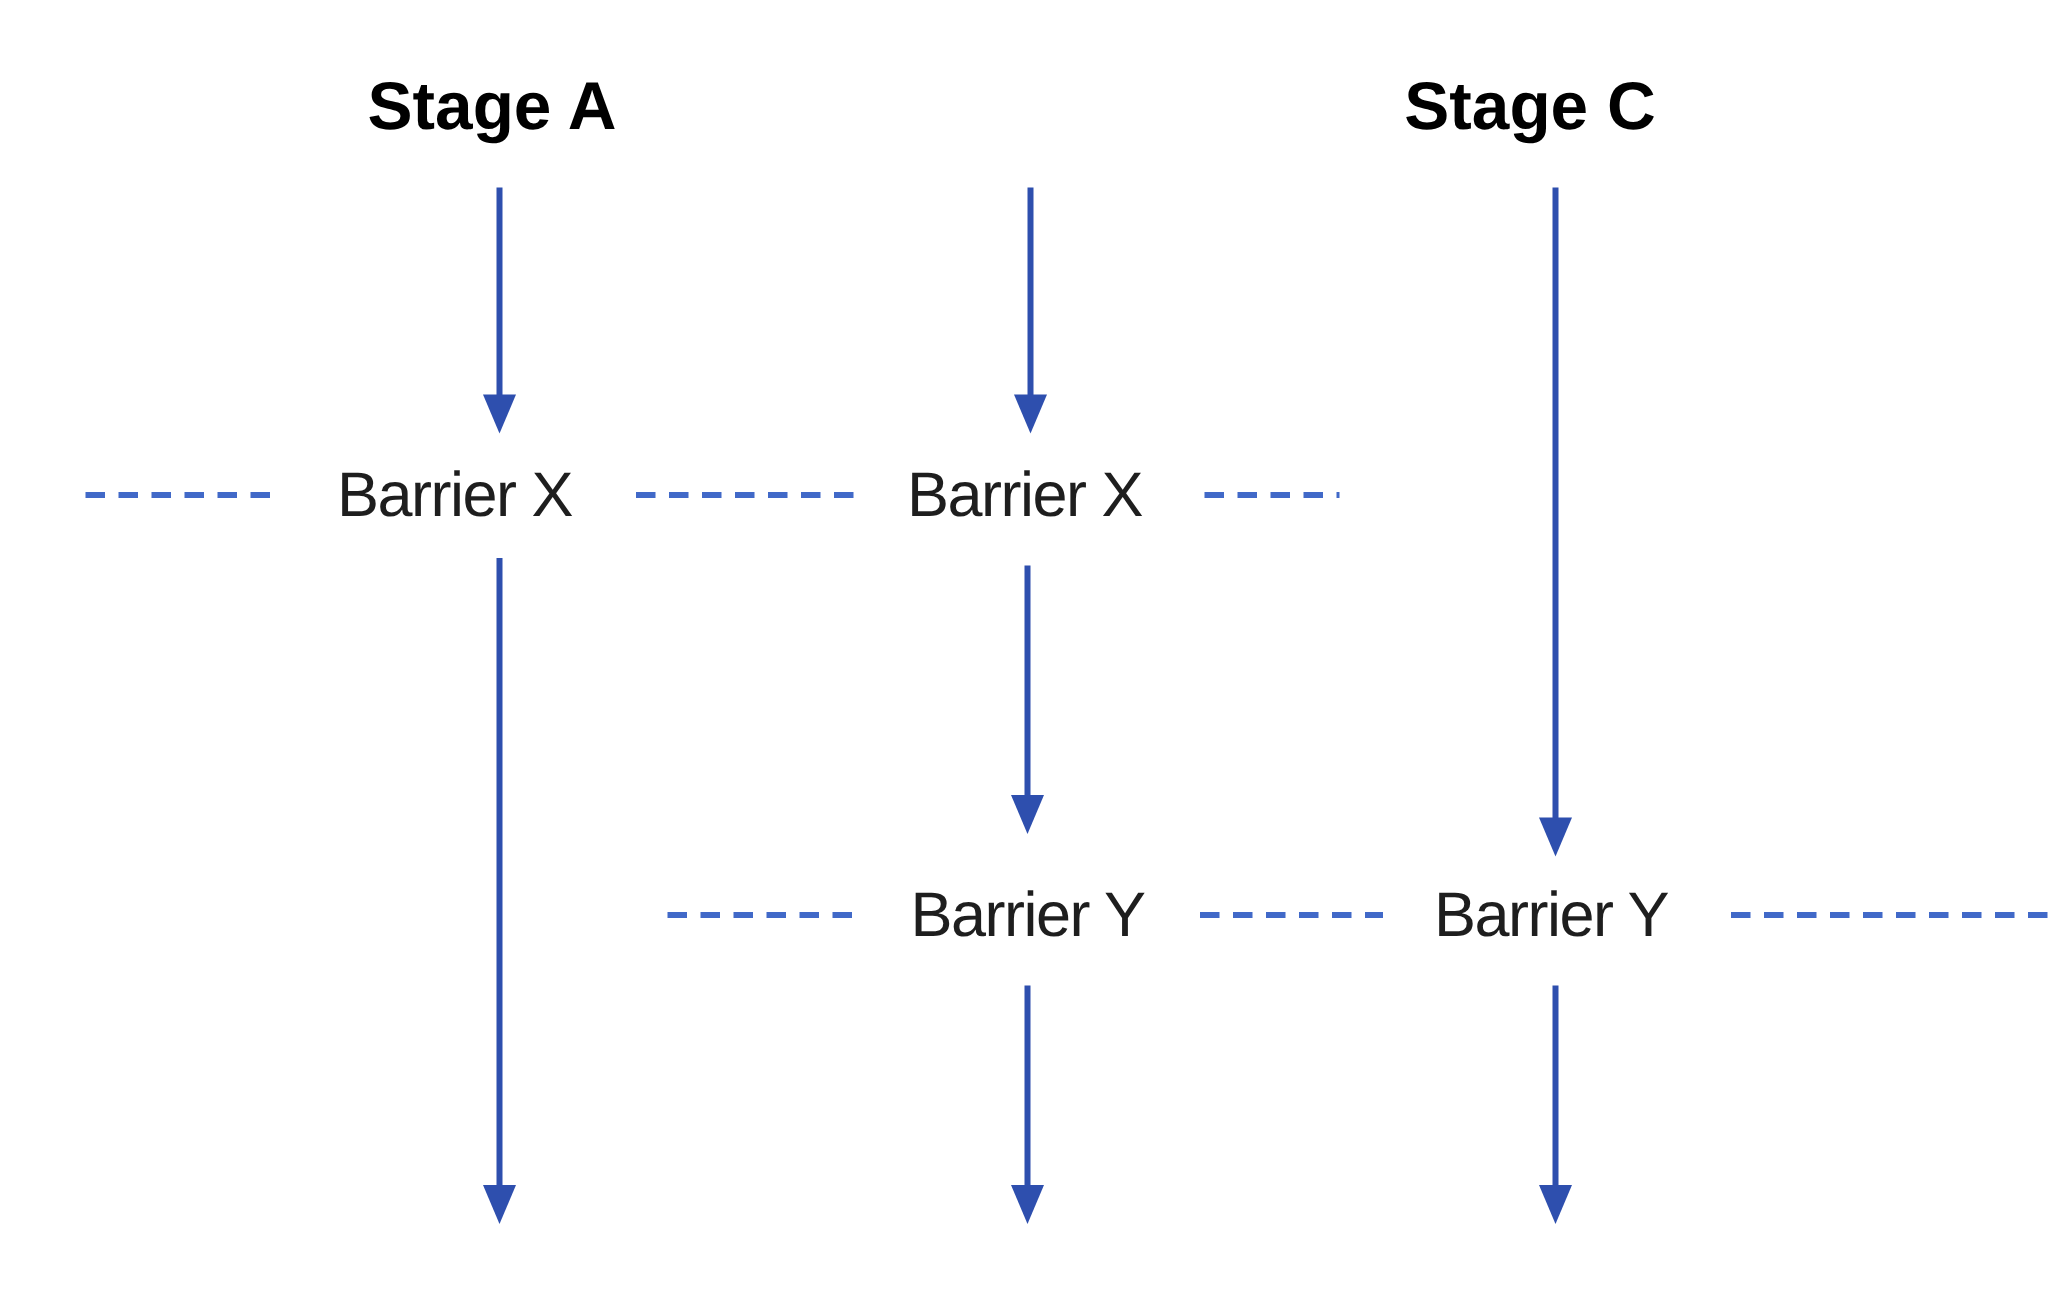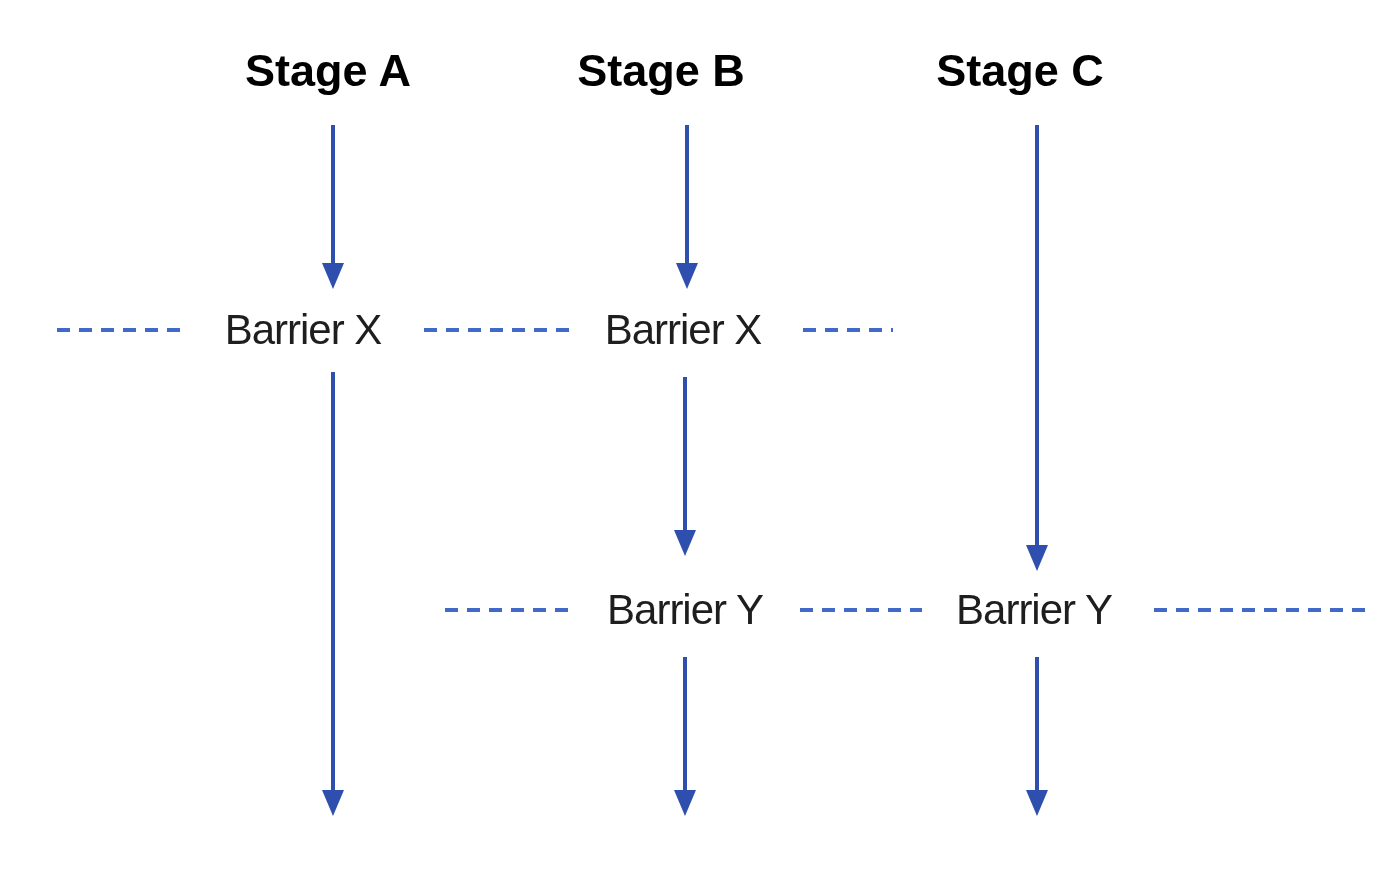--- a/index.html
+++ b/index.html
@@ -55,21 +55,20 @@
     color: var(--color-barrier_label, #1e1e1e);
     text-align: center;
   }
 </style>
 </head>
 <body>
 
 <div class="canvas">
 
   <div class="stage-label" style="left:328px; top:46px;">Stage A</div>
-  <div class="stage-label" style="left:661px; top:46px;">Stage B</div>
   <div class="stage-label" style="left:1020px; top:46px;text-align:right;">Stage C</div>
 
   <svg class="diagram-svg" width="1379" height="875" viewBox="0 0 1379 875">
 
     <g>
       <line class="arrow-line" x1="333" y1="125" x2="333" y2="266"></line>
       <polygon class="arrow-head" points="333,289 322,263 344,263"></polygon>
     </g>
 
     <g>

